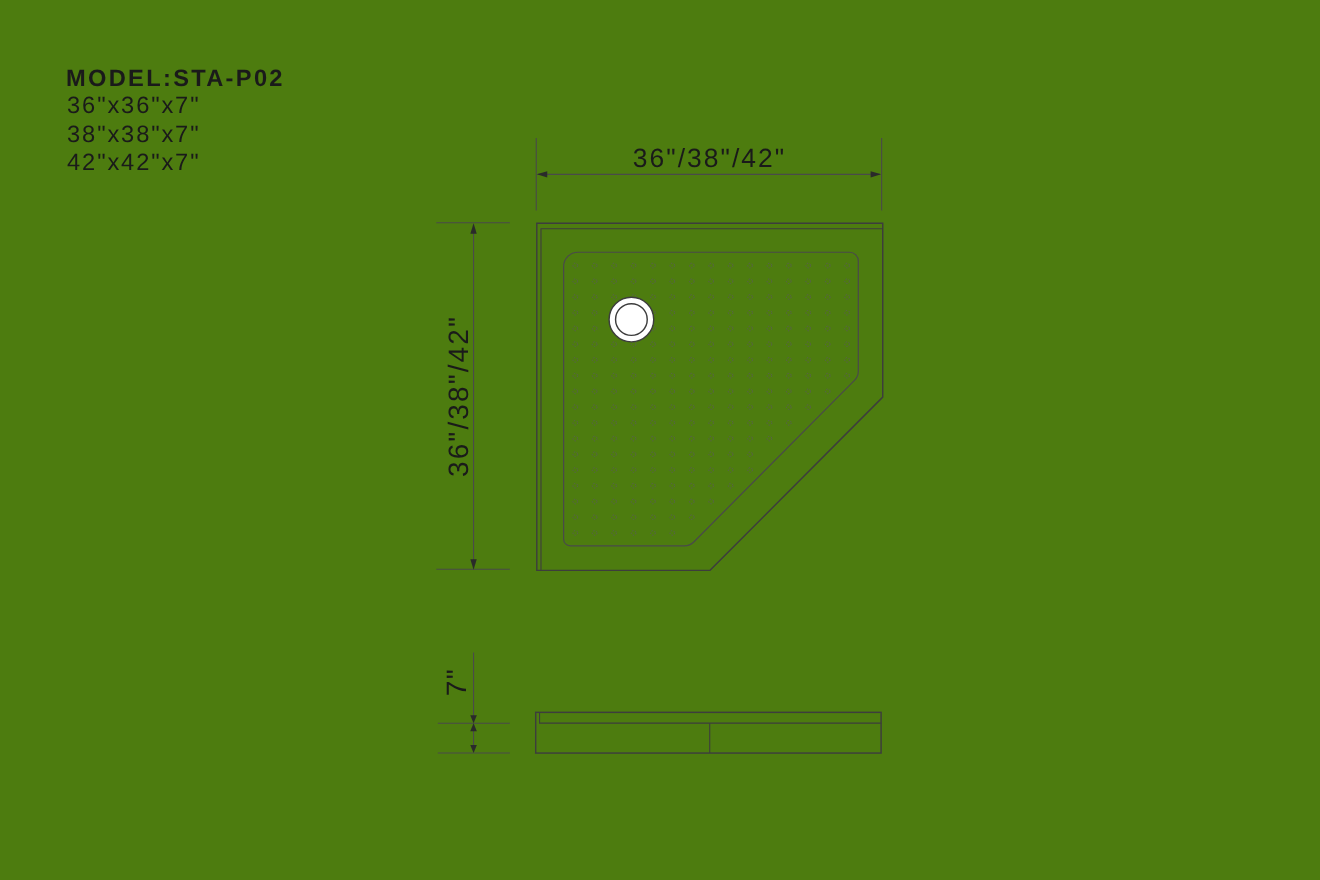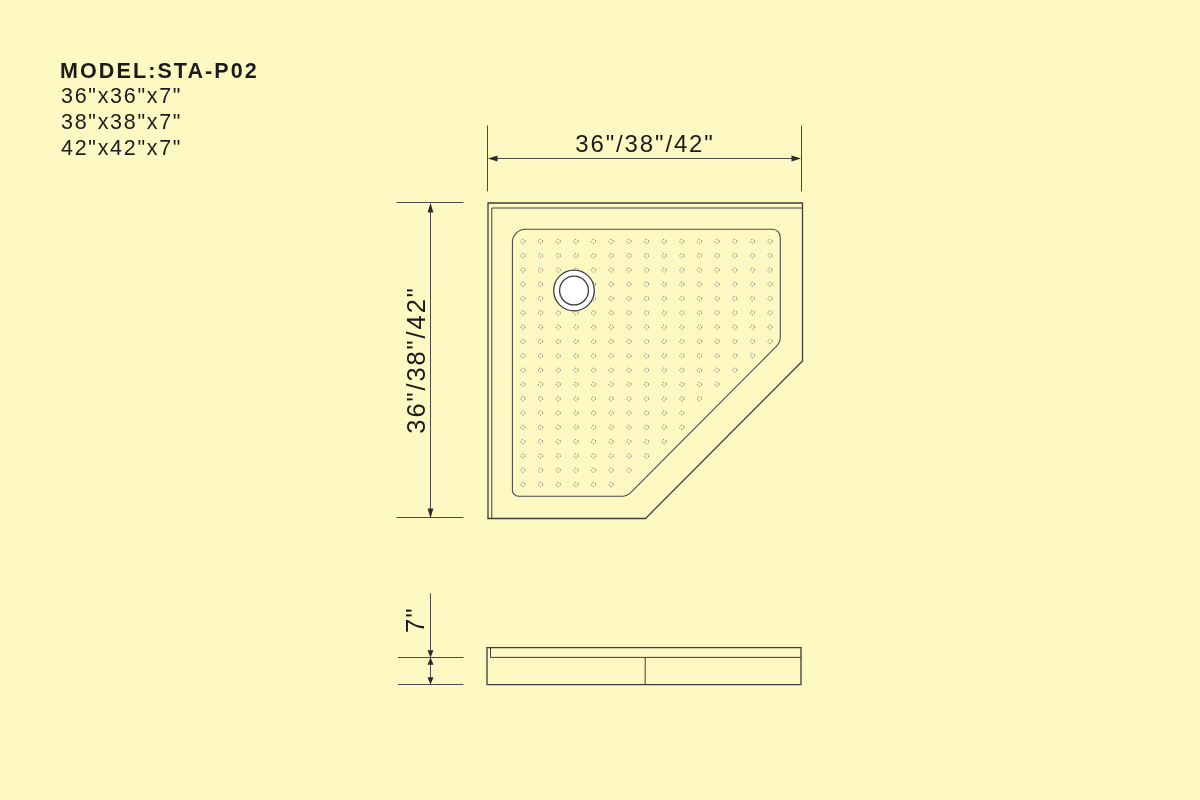--- a/index.html
+++ b/index.html
@@ -1,15 +1,15 @@
 <!DOCTYPE html>
 <html><head><meta charset="utf-8">
 <style>
 html,body{margin:0;padding:0;background:#ffffff;}
-#page{position:relative;width:1200px;height:800px;background:#fef9c3;overflow:hidden;
+#page{position:relative;width:1200px;height:800px;background:#4d7c0f;overflow:hidden;
 font-family:"Liberation Sans",sans-serif;}
 </style></head>
 <body>
 <div id="page">
 <svg width="1200" height="800" viewBox="0 0 1200 800">
 
   <text x="60" y="78" font-size="21.5" font-weight="bold" letter-spacing="2.1" fill="#1a1a1a">MODEL:STA-P02</text>
   <text x="61" y="103" font-size="21.5" letter-spacing="1.7" fill="#1a1a1a">36"x36"x7"</text>
   <text x="61" y="128.8" font-size="21.5" letter-spacing="1.7" fill="#1a1a1a">38"x38"x7"</text>
   <text x="61" y="154.6" font-size="21.5" letter-spacing="1.7" fill="#1a1a1a">42"x42"x7"</text>

